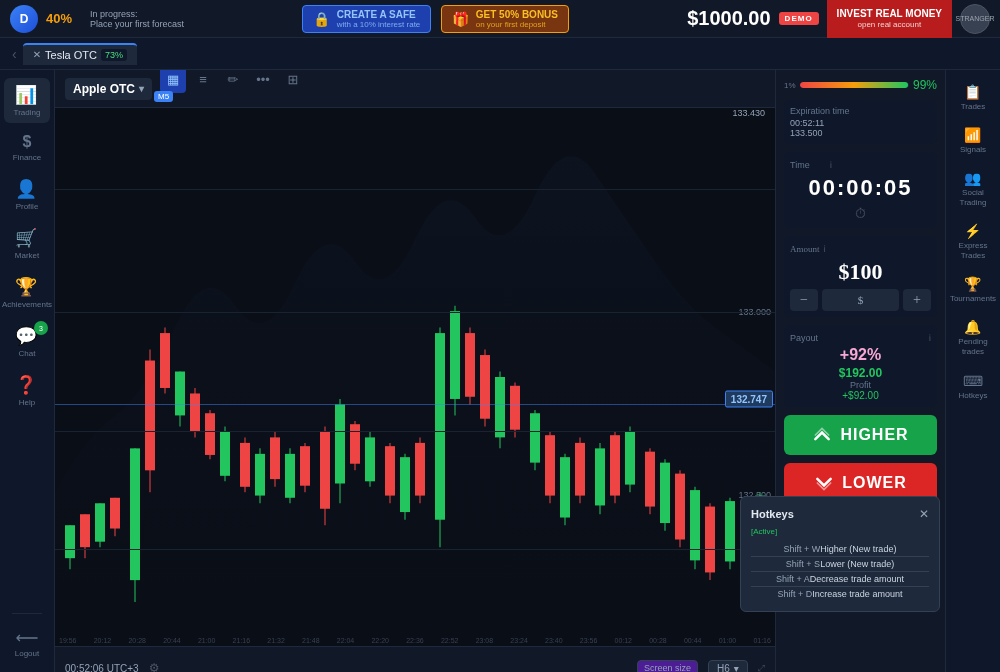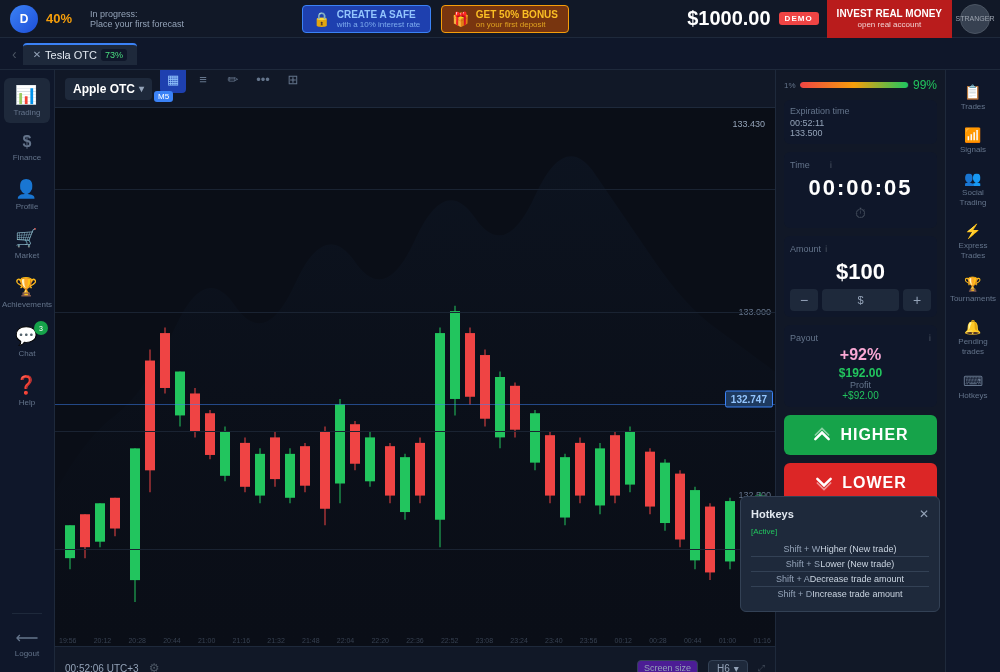--- a/index.html
+++ b/index.html
@@ -339,20 +339,21 @@
       font-size: 22px; font-weight: 700; color: #fff;
       text-align: center; letter-spacing: 2px;
       margin: 4px 0;
     }
     .timer-icon { text-align: center; color: #4b5563; font-size: 14px; }
 
     .amount-section {
       background: #0f172a;
       border-radius: 6px;
       padding: 6px;
+      font-family: Liberation Serif, serif;
     }
     .amount-title { font-size: 9px; color: #64748b; margin-bottom: 4px; display: flex; align-items: center; gap: 4px; }
     .amount-value { font-size: 22px; font-weight: 700; color: #fff; text-align: center; }
     .amount-controls {
       display: flex; align-items: center; gap: 4px; margin-top: 4px;
     }
     .amount-ctrl-btn {
       width: 28px; height: 22px;
       background: #1e293b;
       border-radius: 4px;
@@ -563,21 +564,21 @@
         </div>
         <div class="ct-btn">≡</div>
         <div class="ct-btn">✏</div>
         <div class="ct-btn">•••</div>
         <div class="ct-btn">⊞</div>
       </div>
     </div>
 
     <div class="chart-inner">
       
-      <div class="price-label-peak" style="top:11px;">
+      <div class="price-label-peak" style="top:0;">
         <span>133.430</span>
       </div>
       <div class="price-label" style="top:38%;">
         <span>133.000</span>
       </div>
       <div class="price-label" style="top:72%;">
         <span>132.500</span>
       </div>
 
       

